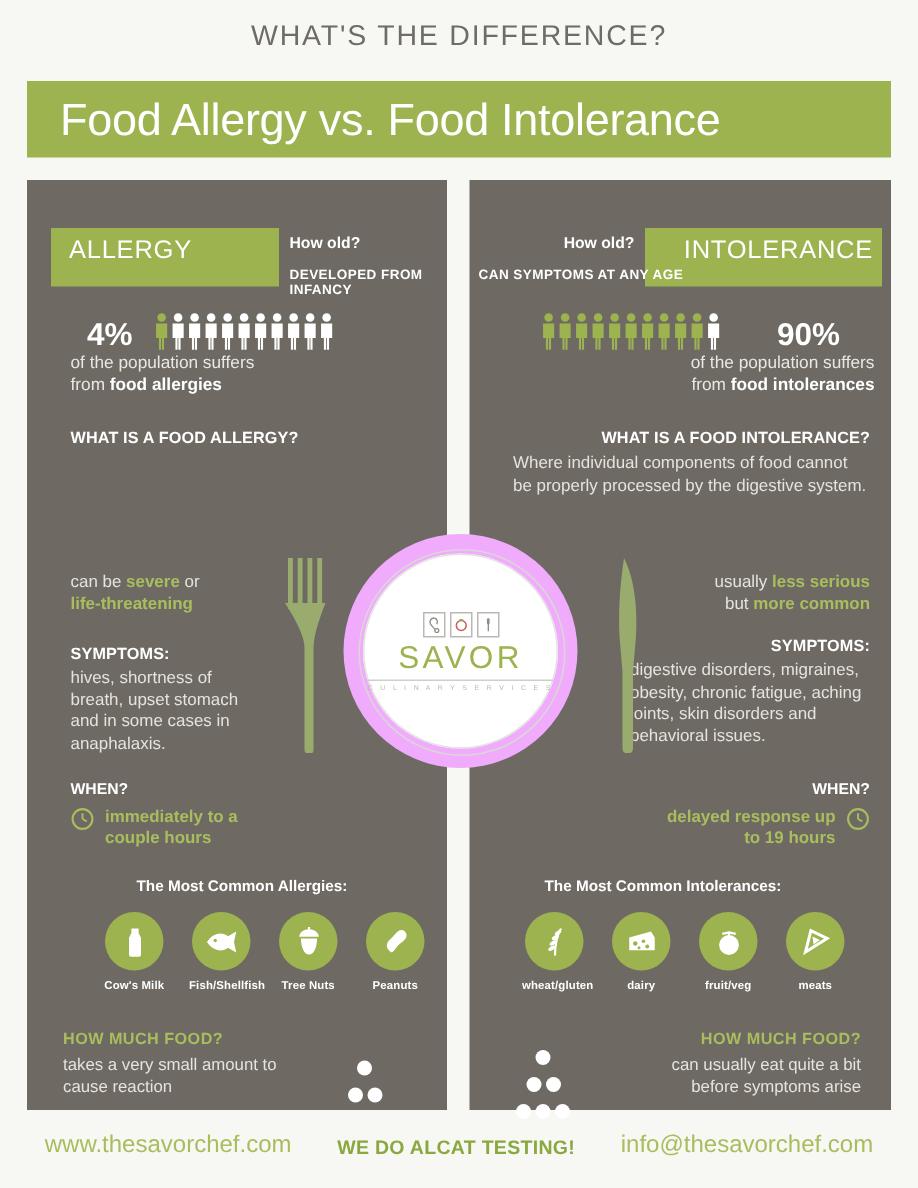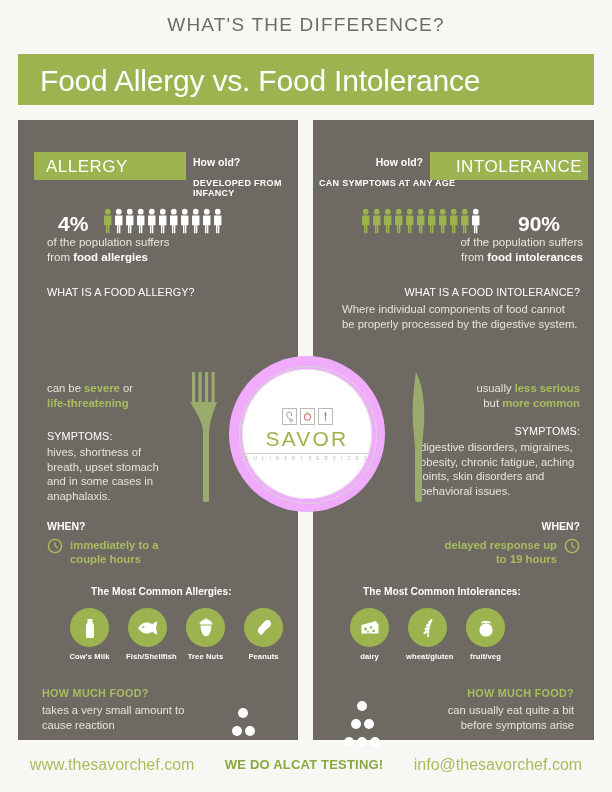--- a/index.html
+++ b/index.html
@@ -29,21 +29,21 @@
 
   
   .panel{position:absolute;top:120px;background:#6e6a63;height:620px;}
   .panel-left{left:18px;width:280px;}
   .panel-right{left:313px;width:281px;}
 
   
   .chip{
     position:absolute;background:#9cb34f;color:#fff;
     font-size:17px;font-weight:300;letter-spacing:.5px;
-    height:28px;line-height:29px;
+    height:39px;line-height:29px;
   }
   .chip-left{top:32px;left:16px;width:140px;padding-left:12px;}
   .chip-right{top:32px;left:117px;width:152px;padding-right:6px;text-align:right;}
 
   .howold{
     position:absolute;color:#fff;font-size:10.5px;font-weight:bold;
   }
   .howold-l{top:36px;left:175px;}
   .howold-r{top:36px;left:15px;width:95px;text-align:right;}
   .devfrom{
@@ -62,21 +62,21 @@
   .pct-l{top:92px;left:40px;}
   .pct-r{top:92px;left:205px;}
   .popline{
     position:absolute;color:#e8e7e2;font-size:11.5px;line-height:15px;font-weight:300;
   }
   .popline-l{top:115px;left:29px;text-align:left;width:200px;}
   .popline-r{top:115px;left:60px;text-align:right;width:210px;}
   .popline b{font-weight:bold;color:#fff;}
 
   
-  .h{position:absolute;color:#fff;font-size:10.8px;font-weight:normal;letter-spacing:.1px;}
+  .h{position:absolute;color:#fff;font-size:10.8px;font-weight:bold;letter-spacing:.1px;}
   .h-l{left:29px;text-align:left;}
   .h-r{right:14px;text-align:right;}
   .p{position:absolute;color:#e4e3de;font-size:11.3px;line-height:14.6px;font-weight:300;}
   .p-l{left:29px;width:238px;text-align:left;}
   .p-r{right:14px;width:238px;text-align:left;}
 
   .accent{color:#a9bd5e;font-weight:bold;}
   .lead{position:absolute;color:#e4e3de;font-size:11.3px;line-height:15px;font-weight:300;}
   .lead-l{left:29px;width:160px;text-align:left;}
   .lead-r{right:14px;width:175px;text-align:right;}
@@ -352,52 +352,61 @@
     <div class="whenval" style="top:418px;right:37px;width:150px;text-align:right">
       <span>delayed response up</span><br>
       <span>to 19 hours</span>
     </div>
 
     <div class="commonTitle" style="top:466px;left:50px">The Most Common Intolerances:</div>
     <div class="icons" style="top:488px;left:35px">
         <div class="iconcell">
           <div class="circ">
             <svg width="22" height="22" viewBox="0 0 22 22">
-              <path d="M2.5 8 L17 4 L19.5 8 v8.5 h-17 z" fill="#fff"></path>
-              <circle cx="6.5" cy="12" r="1.5" fill="#9cb34f"></circle>
-              <circle cx="12" cy="10.5" r="1.2" fill="#9cb34f"></circle>
-              <circle cx="14.5" cy="14" r="1.3" fill="#9cb34f"></circle>
-              <circle cx="9" cy="14.8" r="1" fill="#9cb34f"></circle>
-            </svg>
-          </div>
-          <span class="iconlabel">dairy</span>
-        </div>
-        <div class="iconcell">
-          <div class="circ">
-            <svg width="22" height="22" viewBox="0 0 22 22">
               <path d="M11 20 C11 13 12 7 15 2" stroke="#fff" stroke-width="1.5" fill="none"></path>
               <g fill="#fff">
                 <ellipse cx="8.8" cy="15.2" rx="2.6" ry="1.3" transform="rotate(-32 8.8 15.2)"></ellipse>
                 <ellipse cx="9.8" cy="11.6" rx="2.6" ry="1.3" transform="rotate(-32 9.8 11.6)"></ellipse>
                 <ellipse cx="11.2" cy="8" rx="2.6" ry="1.3" transform="rotate(-32 11.2 8)"></ellipse>
                 <ellipse cx="13" cy="4.8" rx="2.4" ry="1.2" transform="rotate(-32 13 4.8)"></ellipse>
               </g>
             </svg>
           </div>
           <span class="iconlabel">wheat/gluten</span>
         </div>
         <div class="iconcell">
           <div class="circ">
             <svg width="22" height="22" viewBox="0 0 22 22">
+              <path d="M2.5 8 L17 4 L19.5 8 v8.5 h-17 z" fill="#fff"></path>
+              <circle cx="6.5" cy="12" r="1.5" fill="#9cb34f"></circle>
+              <circle cx="12" cy="10.5" r="1.2" fill="#9cb34f"></circle>
+              <circle cx="14.5" cy="14" r="1.3" fill="#9cb34f"></circle>
+              <circle cx="9" cy="14.8" r="1" fill="#9cb34f"></circle>
+            </svg>
+          </div>
+          <span class="iconlabel">dairy</span>
+        </div>
+        <div class="iconcell">
+          <div class="circ">
+            <svg width="22" height="22" viewBox="0 0 22 22">
               <circle cx="11" cy="13" r="6.6" fill="#fff"></circle>
               <path d="M6.5 5.6 L11 4.6 L15.5 5.6" stroke="#fff" stroke-width="1.6" fill="none"></path>
               <path d="M11 4.6 v2.2" stroke="#fff" stroke-width="1.6"></path>
             </svg>
           </div>
           <span class="iconlabel">fruit/veg</span>
+        </div>
+        <div class="iconcell">
+          <div class="circ">
+            <svg width="22" height="22" viewBox="0 0 22 22">
+              <path d="M4 17.6 L7.6 3.4 L18.4 8.6 z" fill="none" stroke="#fff" stroke-width="2"></path>
+              <path d="M8.6 7.4 L13.6 9.6 L9.4 12.6 z" fill="#fff"></path>
+            </svg>
+          </div>
+          <span class="iconlabel">meats</span>
         </div>
       </div>
 
     <div class="hmf" style="top:567px;right:20px;text-align:right">HOW MUCH FOOD?</div>
     <div class="hmftext" style="top:583px;right:20px;width:200px;text-align:right">
       <span>can usually eat quite a bit</span><br>
       <span>before symptoms arise</span>
     </div>
     <div class="dots" style="top:578px;left:20px;width:58px;text-align:center">
         <div style="text-align:center"><span class="dot"></span></div>

